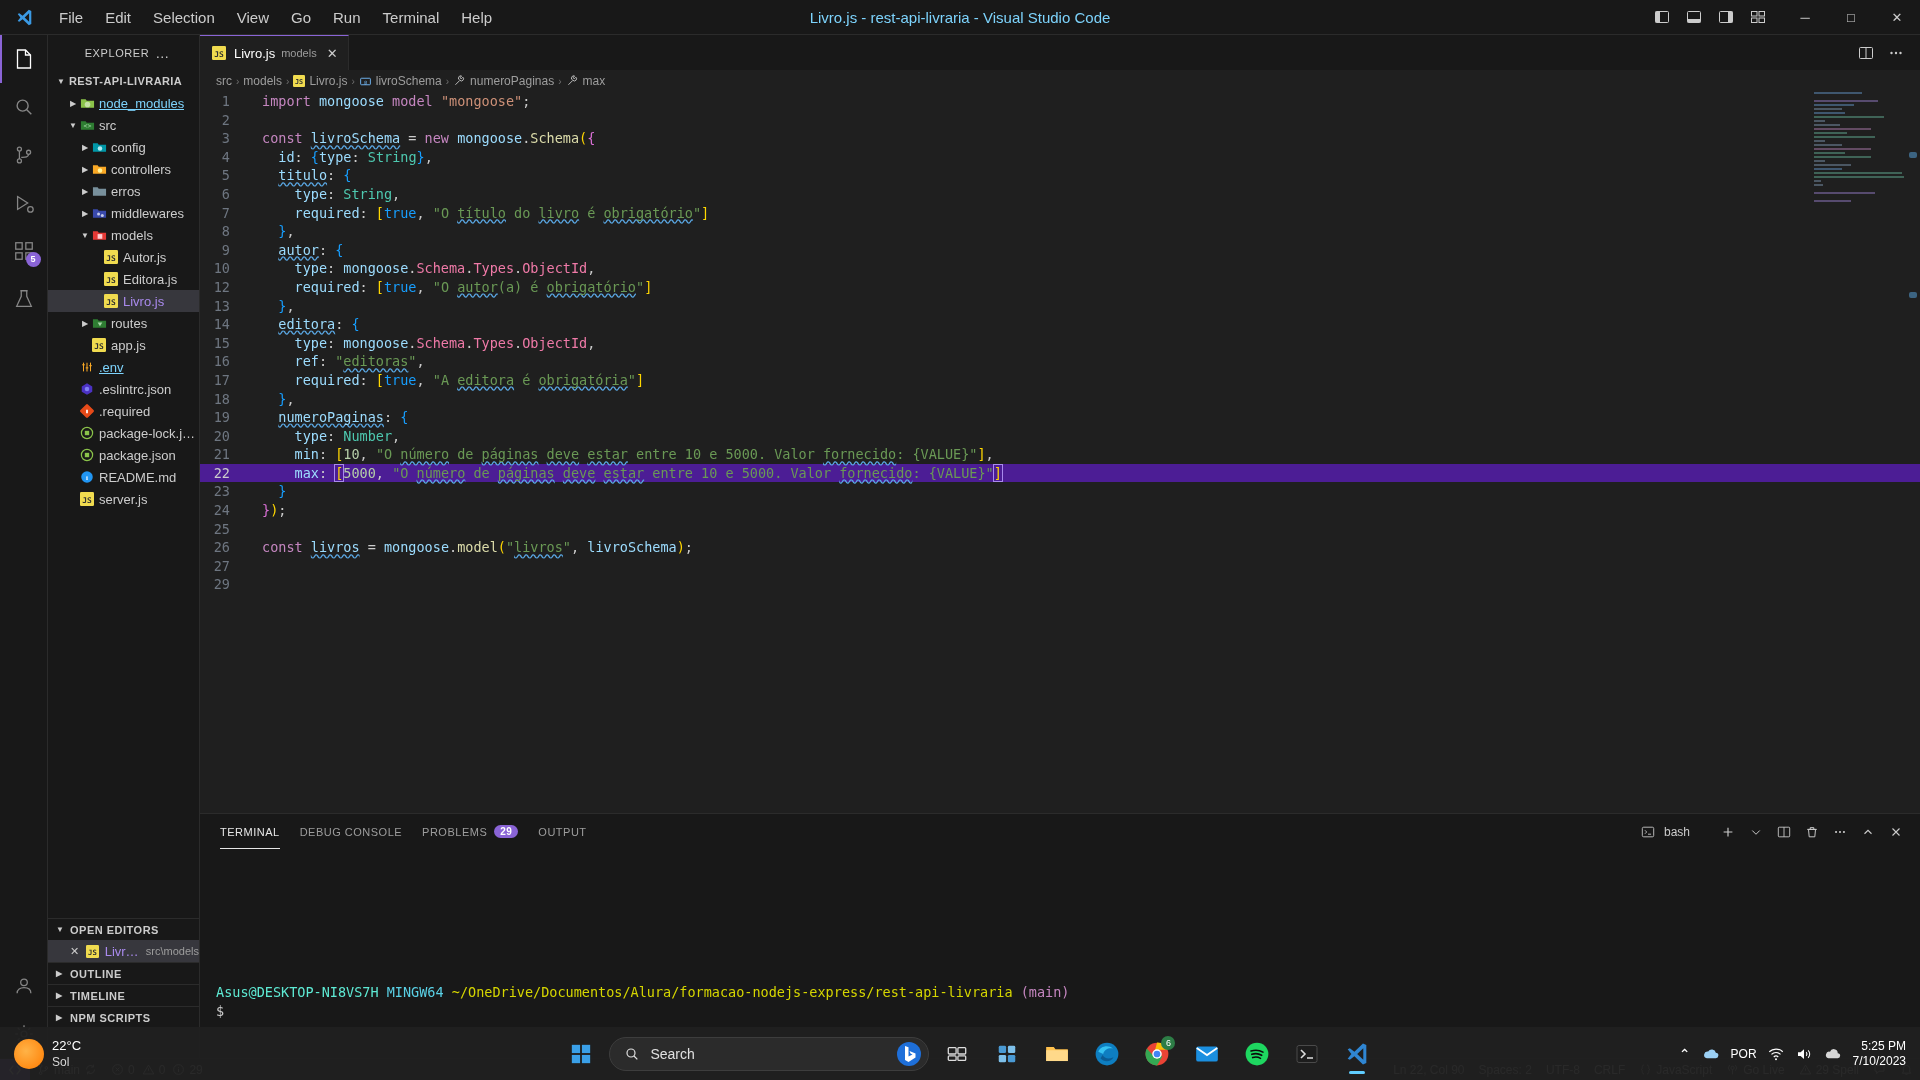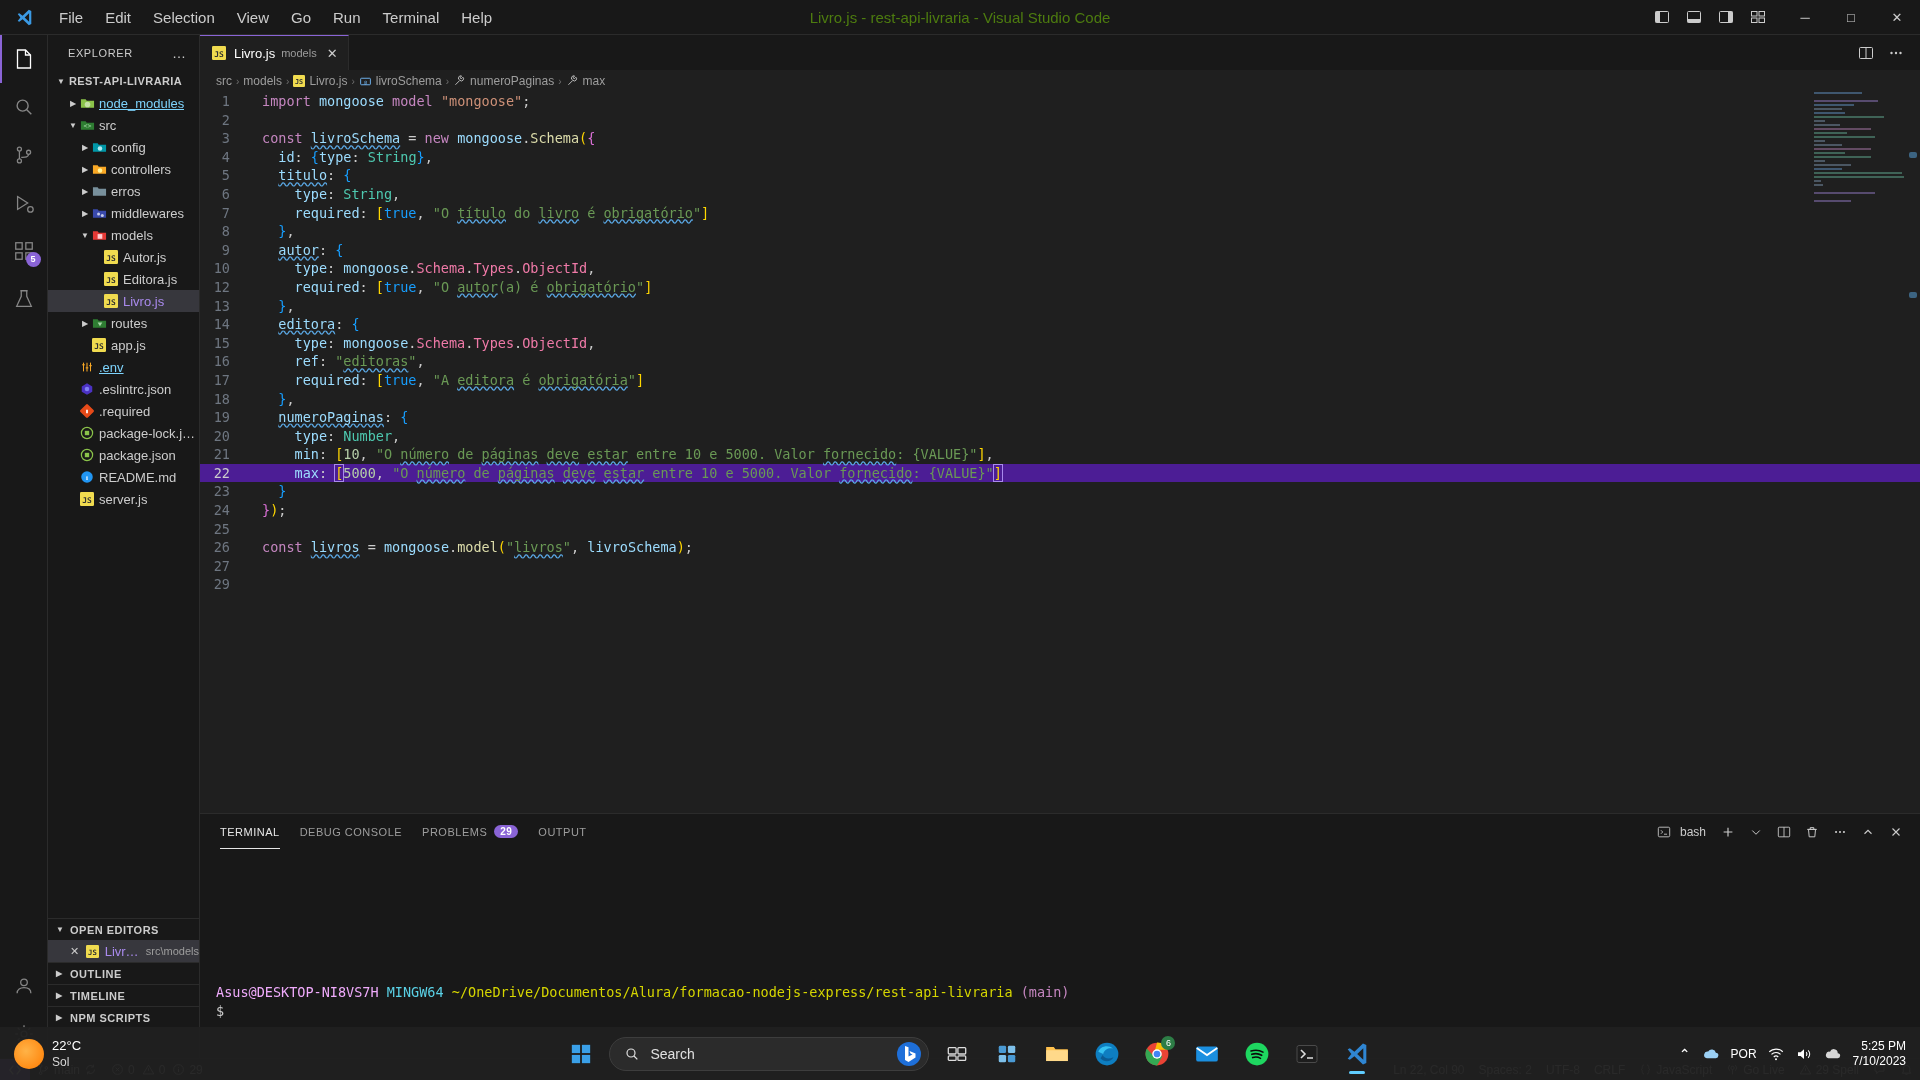--- a/index.html
+++ b/index.html
@@ -17,21 +17,21 @@
     height:31px; background:#181818; display:flex; align-items:center;
     border-bottom:1px solid #2b2b2b; flex:0 0 35px; position:relative;
   }
   .vs-logo { width:48px; display:flex; align-items:center; justify-content:center; }
   .menu { display:flex; align-items:center; gap:0px; }
   .menu-item {
     font-size:15px; color:#cccccc; padding:4px 11px; border-radius:3px; cursor:default;
   }
   .title-center {
     position:absolute; left:0; right:0; text-align:center; font-size:15px;
-    color:#4d7c0f; pointer-events:none;
+    color:#7dd3fc; pointer-events:none;
   }
   .title-right { margin-left:auto; display:flex; align-items:center; z-index:2; }
   .layout-icons { display:flex; align-items:center; gap:4px; padding-right:10px; }
   .layout-ic { width:28px; height:26px; display:flex; align-items:center; justify-content:center; border-radius:4px; }
   .wbtn { width:46px; height:35px; display:flex; align-items:center; justify-content:center; font-size:13px; color:#cccccc; }
 
   
   .body-row { flex:1; display:flex; min-height:0; }
 
   
@@ -53,21 +53,21 @@
     text-align:center; padding:0 3px; font-weight:600;
   }
   .act-spacer { flex:1; }
 
   
   .sidebar {
     width:152px; background:#181818; display:flex; flex-direction:column;
     flex:0 0 152px; border-right:1px solid #2b2b2b; min-height:0;
   }
   .sb-header {
-    height:35px; display:flex; align-items:center; justify-content:space-between;
+    height:35px; display:flex; align-items:center; justify-content:center;
     padding:0 6px 0 20px; font-size:11px; letter-spacing:.6px; color:#cccccc; flex:0 0 35px;
   }
   .sb-dots { font-size:14px; color:#cccccc; padding:0 6px; letter-spacing:1px; }
   .sb-tree { flex:1; overflow:hidden; padding-top:0px; }
 
   .row {
     height:22px; display:flex; align-items:center; font-size:13px; color:#cccccc;
     white-space:nowrap; position:relative; cursor:default;
   }
   .row.selected { background:#37373d; }
@@ -151,21 +151,21 @@
   .ptab { font-size:11px; letter-spacing:.5px; color:#9d9d9d; display:flex; align-items:center; gap:7px; height:35px; position:relative; }
   .ptab.active { color:#e7e7e7; }
   .ptab.active:after { content:""; position:absolute; left:0; right:0; bottom:0; height:1px; background:#e7e7e7; }
   .pbadge { background:#8a64d6; color:#fff; font-size:10px; border-radius:10px; padding:1px 6px; font-weight:600; }
   .panel-right { margin-left:auto; display:flex; align-items:center; gap:4px; padding-right:12px; color:#cccccc; font-size:12px; }
   .pr-ic { width:24px; height:24px; display:flex; align-items:center; justify-content:center; border-radius:4px; }
   .term-body {
     flex:1; font-family:"DejaVu Sans Mono","Liberation Mono",monospace; font-size:13.5px;
     padding:6px 0 0 16px; line-height:19px; overflow:hidden;
   }
-  .t-user { color:#f0abfc; }
+  .t-user { color:#5eead4; }
   .t-path { color:#d6d600; }
   .t-host { color:#5ad1e6; }
   .t-branch { color:#c586c0; }
   .t-pr { color:#cccccc; }
 
   
   .statusbar {
     height:22px; flex:0 0 22px; background:#181818; display:flex; align-items:center;
     font-size:12px; color:#cccccc; border-top:1px solid #2b2b2b;
   }
@@ -728,21 +728,21 @@
           <div class="ptab">
             <span>OUTPUT</span>
           </div>
           <div class="panel-right">
             <div class="pr-ic">
               <svg width="14" height="14" viewBox="0 0 16 16">
                   <rect x="1.5" y="2.5" width="13" height="11" rx="1.5" fill="none" stroke="#cccccc"></rect>
                   <path d="M4.5 6l2 2-2 2M8 10.5h3.5" stroke="#cccccc" fill="none"></path>
                 </svg>
             </div>
-            <span style="margin-right:6px">bash</span>
+            <span style="margin-right:22px">bash</span>
             <div class="pr-ic">
               <svg width="14" height="14" viewBox="0 0 16 16">
                   <path d="M8 3v10M3 8h10" stroke="#cccccc" stroke-width="1.3"></path>
                 </svg>
             </div>
             <div class="pr-ic">
               <svg width="12" height="12" viewBox="0 0 16 16">
                   <path d="M3 6l5 5 5-5" stroke="#cccccc" stroke-width="1.3" fill="none"></path>
                 </svg>
             </div>

